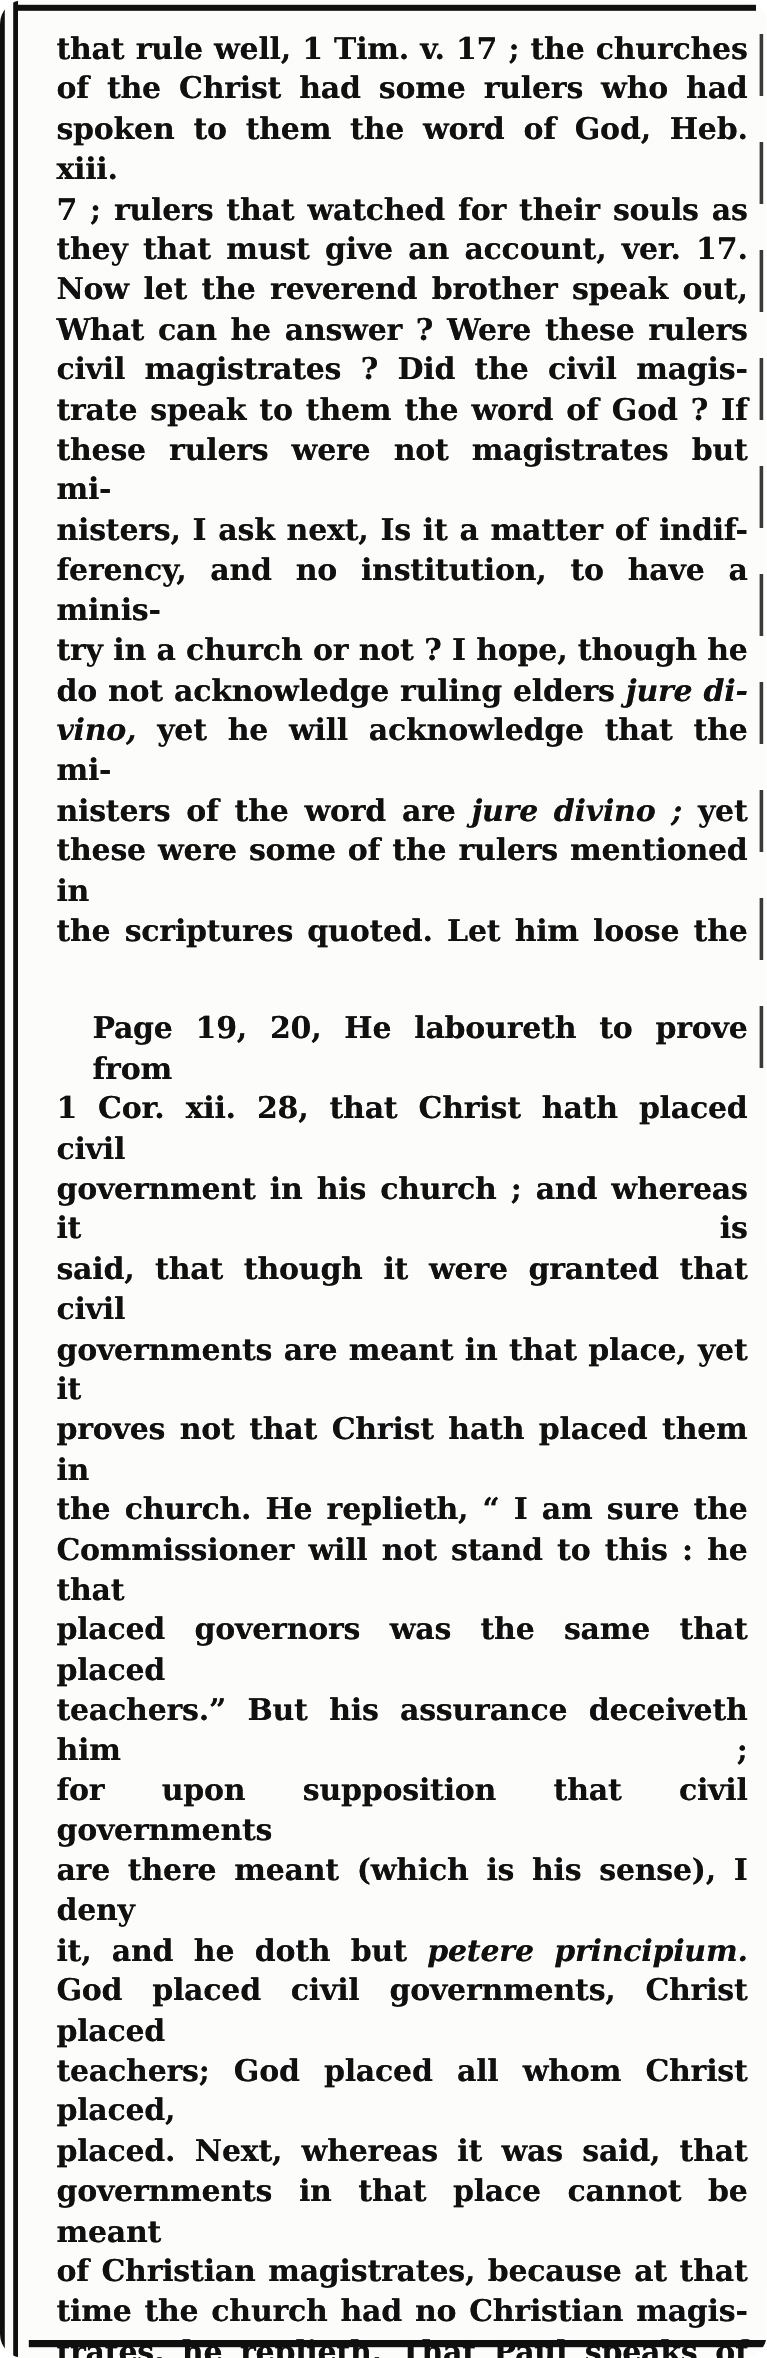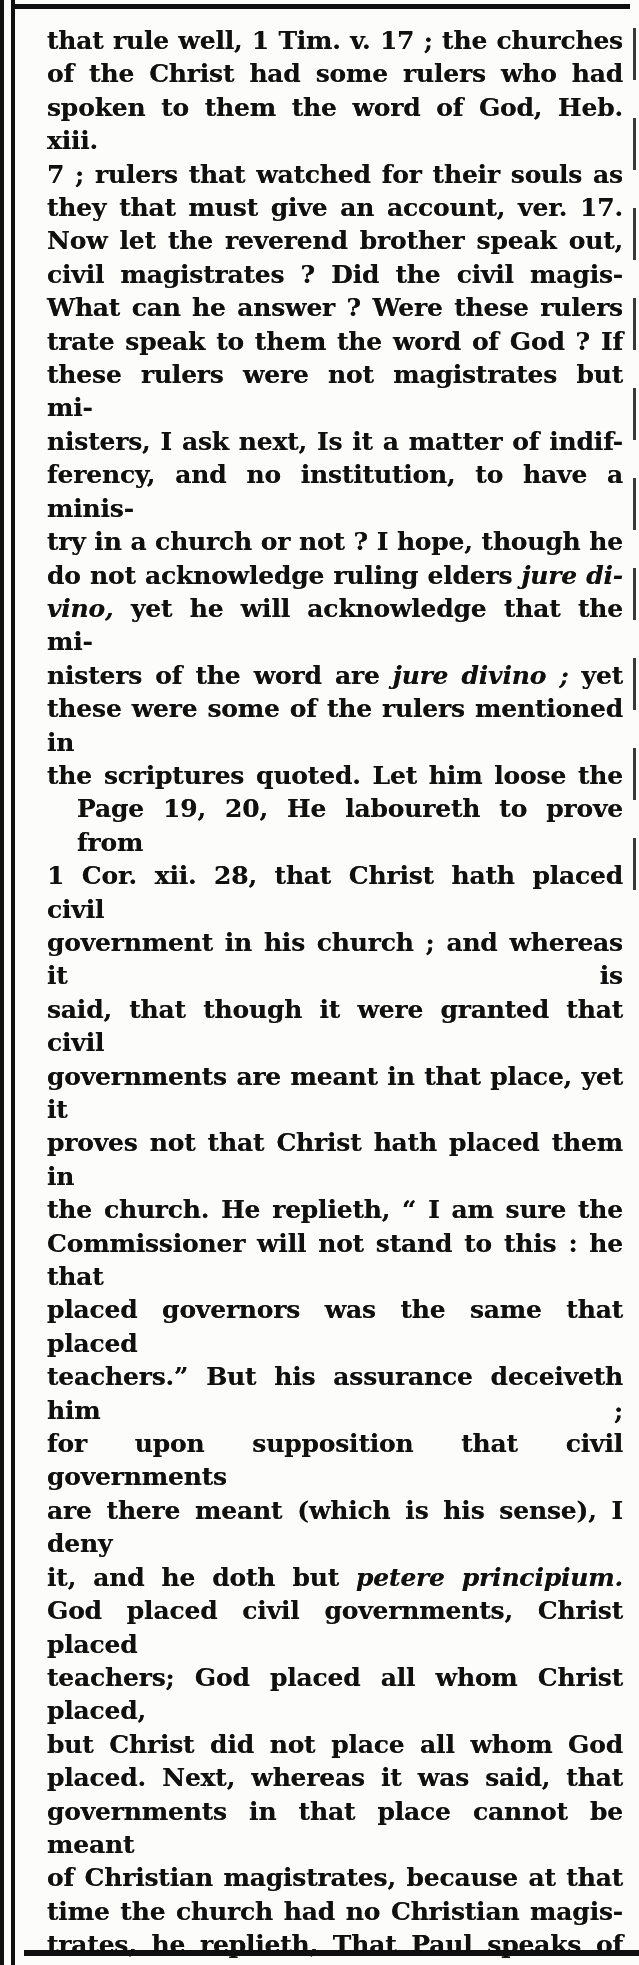--- a/index.html
+++ b/index.html
@@ -1,62 +1,62 @@
 <!DOCTYPE html>
 <html style="--ink: #101010; --paper: #fcfcfa;"><head>
 <meta charset="utf-8">
 <style>
   :root { --ink:#101010; --paper:#fcfcfa; }
   html,body { margin:0; padding:0; background:#fff; }
   .page {
     position:relative; width:639px; height:1965px;
     background:var(--paper); overflow:hidden;
     font-family:"DejaVu Serif","Liberation Serif",serif;
-    font-weight:700; color:var(--ink);
+    font-weight:700; color:var(--ink);border-radius:20px;
   }
   .rule { position:absolute; background:var(--ink); }
   .rule-left-outer { left:0; top:0; width:4px; height:1965px; }
   .rule-left-inner { left:11px; top:0; width:4px; height:1965px; }
   .rule-top { left:13px; top:4px; width:617px; height:5px; }
   .rule-bottom { left:24px; top:1950px; width:615px; height:6px; }
   .rule-right-broken {
     position:absolute; left:633px; top:28px; width:3px; height:865px;
     background:repeating-linear-gradient(to bottom, #161616 0 52px, transparent 52px 90px);
     opacity:.85;
   }
   .text-column {
     position:absolute; left:47px; top:24px; width:576px;
   }
   .text-line {
     font-size:25px; line-height:33.4px; letter-spacing:-0.2px;
     text-align:justify; text-align-last:justify;
     text-shadow:0 0 0.5px rgba(10,10,10,.65);
   }
   .text-line.endline { text-align-last:left; }
-  .text-line.indent { padding-left:30px; }
+  .text-line.indent { padding-left:30px;margin-top:48px; }
   .text-line i { }
 </style>
 </head>
 <body>
 
 <div class="page">
   <div class="rule rule-left-outer"></div>
   <div class="rule rule-left-inner"></div>
   <div class="rule rule-top"></div>
   <div class="rule-right-broken"></div>
   <div class="rule rule-bottom"></div>
   <div class="text-column">
       <div class="text-line">that rule well, 1 Tim. v. 17 ; the churches</div>
       <div class="text-line">of the Christ had some rulers who had</div>
       <div class="text-line">spoken to them the word of God, Heb. xiii.</div>
       <div class="text-line">7 ; rulers that watched for their souls as</div>
       <div class="text-line">they that must give an account, ver. 17.</div>
       <div class="text-line">Now let the reverend brother speak out,</div>
+      <div class="text-line">What can he answer ? Were these rulers</div>
       <div class="text-line">civil magistrates ? Did the civil magis-</div>
-      <div class="text-line">What can he answer ? Were these rulers</div>
       <div class="text-line">trate speak to them the word of God ? If</div>
       <div class="text-line">these rulers were not magistrates but mi-</div>
       <div class="text-line">nisters, I ask next, Is it a matter of indif-</div>
       <div class="text-line">ferency, and no institution, to have a minis-</div>
       <div class="text-line">try in a church or not ? I hope, though he</div>
       <div class="text-line">do not acknowledge ruling elders <i>jure di-</i></div>
       <div class="text-line"><i>vino,</i> yet he will acknowledge that the mi-</div>
       <div class="text-line">nisters of the word are <i>jure divino ;</i> yet</div>
       <div class="text-line">these were some of the rulers mentioned in</div>
       <div class="text-line">the scriptures quoted. Let him loose the</div>
@@ -68,20 +68,19 @@
       <div class="text-line">proves not that Christ hath placed them in</div>
       <div class="text-line">the church. He replieth, “ I am sure the</div>
       <div class="text-line">Commissioner will not stand to this : he that</div>
       <div class="text-line">placed governors was the same that placed</div>
       <div class="text-line">teachers.” But his assurance deceiveth him ;</div>
       <div class="text-line">for upon supposition that civil governments</div>
       <div class="text-line">are there meant (which is his sense), I deny</div>
       <div class="text-line">it, and he doth but <i>petere principium.</i></div>
       <div class="text-line">God placed civil governments, Christ placed</div>
       <div class="text-line">teachers; God placed all whom Christ placed,</div>
-      <div class="text-line">but Christ did not place all whom God</div>
       <div class="text-line">placed. Next, whereas it was said, that</div>
       <div class="text-line">governments in that place cannot be meant</div>
       <div class="text-line">of Christian magistrates, because at that</div>
       <div class="text-line">time the church had no Christian magis-</div>
       <div class="text-line">trates, he replieth, That Paul speaks of go-</div>
     </div>
 </div>
 
 </body></html>

